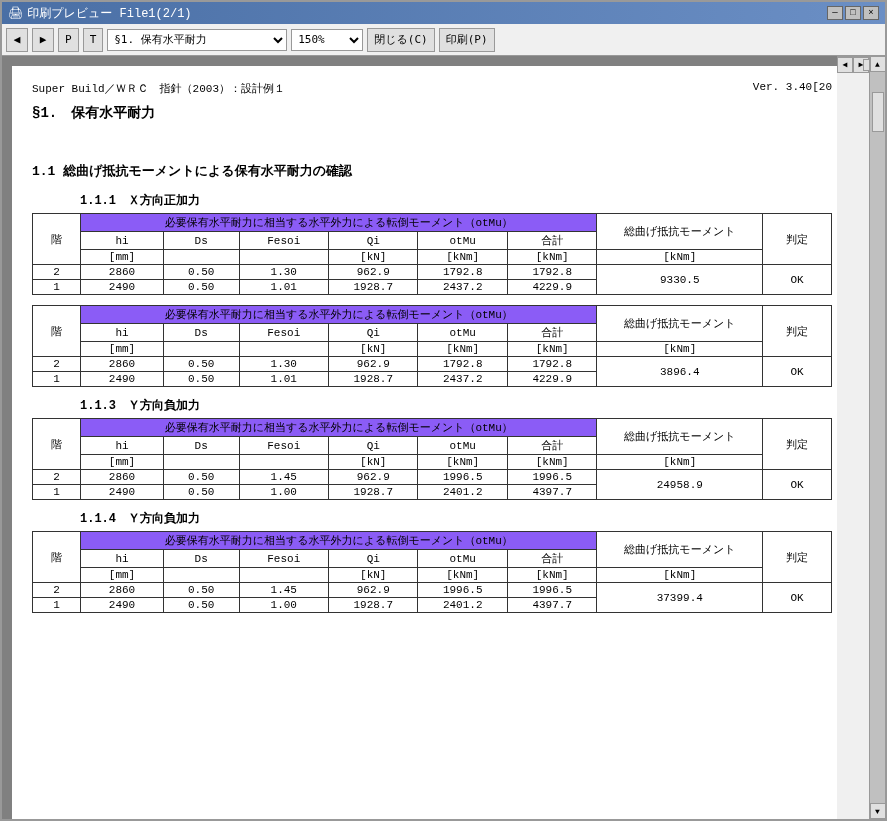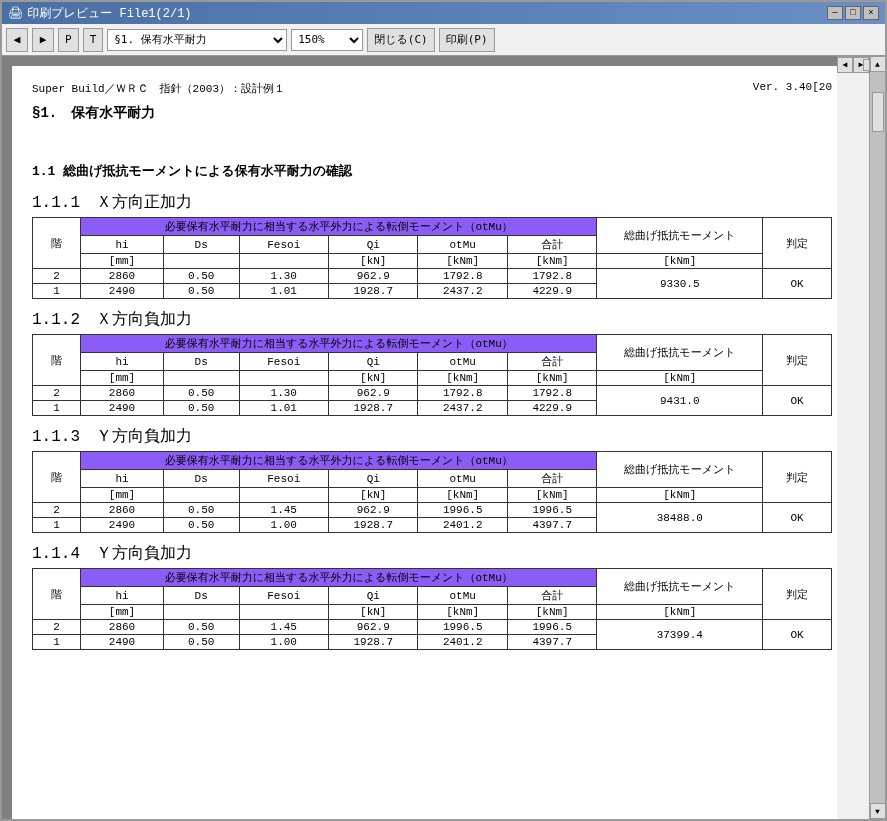--- a/index.html
+++ b/index.html
@@ -113,21 +113,21 @@
       font-size: 11.5px;
     }
     .page-header {
       display: flex;
       justify-content: space-between;
       margin-bottom: 8px;
       font-size: 11px;
     }
     h1 { font-size: 14px; margin-bottom: 4px; font-weight: bold; }
     h2 { font-size: 13px; margin-bottom: 4px; font-weight: bold; margin-top: 40px; }
-    h3 { font-size: 16px; margin-bottom: 4px; font-weight: normal; }
+    h3 { font-size: 12px; margin-bottom: 4px; font-weight: bold; margin-left: 48px; }
     .section { margin-bottom: 12px; }
     .table-wrapper { margin-bottom: 10px; }
     table {
       border-collapse: collapse;
       font-size: 11px;
       font-family: 'MS Gothic', 'Courier New', monospace;
       width: 100%;
     }
     table td, table th {
       border: 1px solid #333;
@@ -303,21 +303,20 @@
                 <td>1.01</td>
                 <td>1928.7</td>
                 <td>2437.2</td>
                 <td>4229.9</td>
               </tr>
             </tbody>
               </table>
           </div>
 
           <div class="table-wrapper">
-            <h3>1.1.2　Ｘ方向負加力</h3>
             <table>
               <tbody>
                   <tr>
                 <td rowspan="3" class="col-kai">階</td>
                 <td colspan="6" class="header-span">必要保有水平耐力に相当する水平外力による転倒モーメント（otMu）</td>
                 <td rowspan="2" class="col-souge">総曲げ抵抗モーメント</td>
                 <td rowspan="3" class="col-hantei">判定</td>
               </tr>
               <tr>
                 <td class="col-hi">hi</td>
@@ -337,21 +336,21 @@
                 <td class="col-souge">[kNm]</td>
               </tr>
               <tr>
                 <td>2</td>
                 <td>2860</td>
                 <td>0.50</td>
                 <td>1.30</td>
                 <td>962.9</td>
                 <td>1792.8</td>
                 <td>1792.8</td>
-                <td rowspan="2">9431.0</td>
+                <td rowspan="2">3896.4</td>
                 <td rowspan="2">OK</td>
               </tr>
               <tr>
                 <td>1</td>
                 <td>2490</td>
                 <td>0.50</td>
                 <td>1.01</td>
                 <td>1928.7</td>
                 <td>2437.2</td>
                 <td>4229.9</td>
@@ -388,21 +387,21 @@
                 <td class="col-souge">[kNm]</td>
               </tr>
               <tr>
                 <td>2</td>
                 <td>2860</td>
                 <td>0.50</td>
                 <td>1.45</td>
                 <td>962.9</td>
                 <td>1996.5</td>
                 <td>1996.5</td>
-                <td rowspan="2">38488.0</td>
+                <td rowspan="2">24958.9</td>
                 <td rowspan="2">OK</td>
               </tr>
               <tr>
                 <td>1</td>
                 <td>2490</td>
                 <td>0.50</td>
                 <td>1.00</td>
                 <td>1928.7</td>
                 <td>2401.2</td>
                 <td>4397.7</td>

